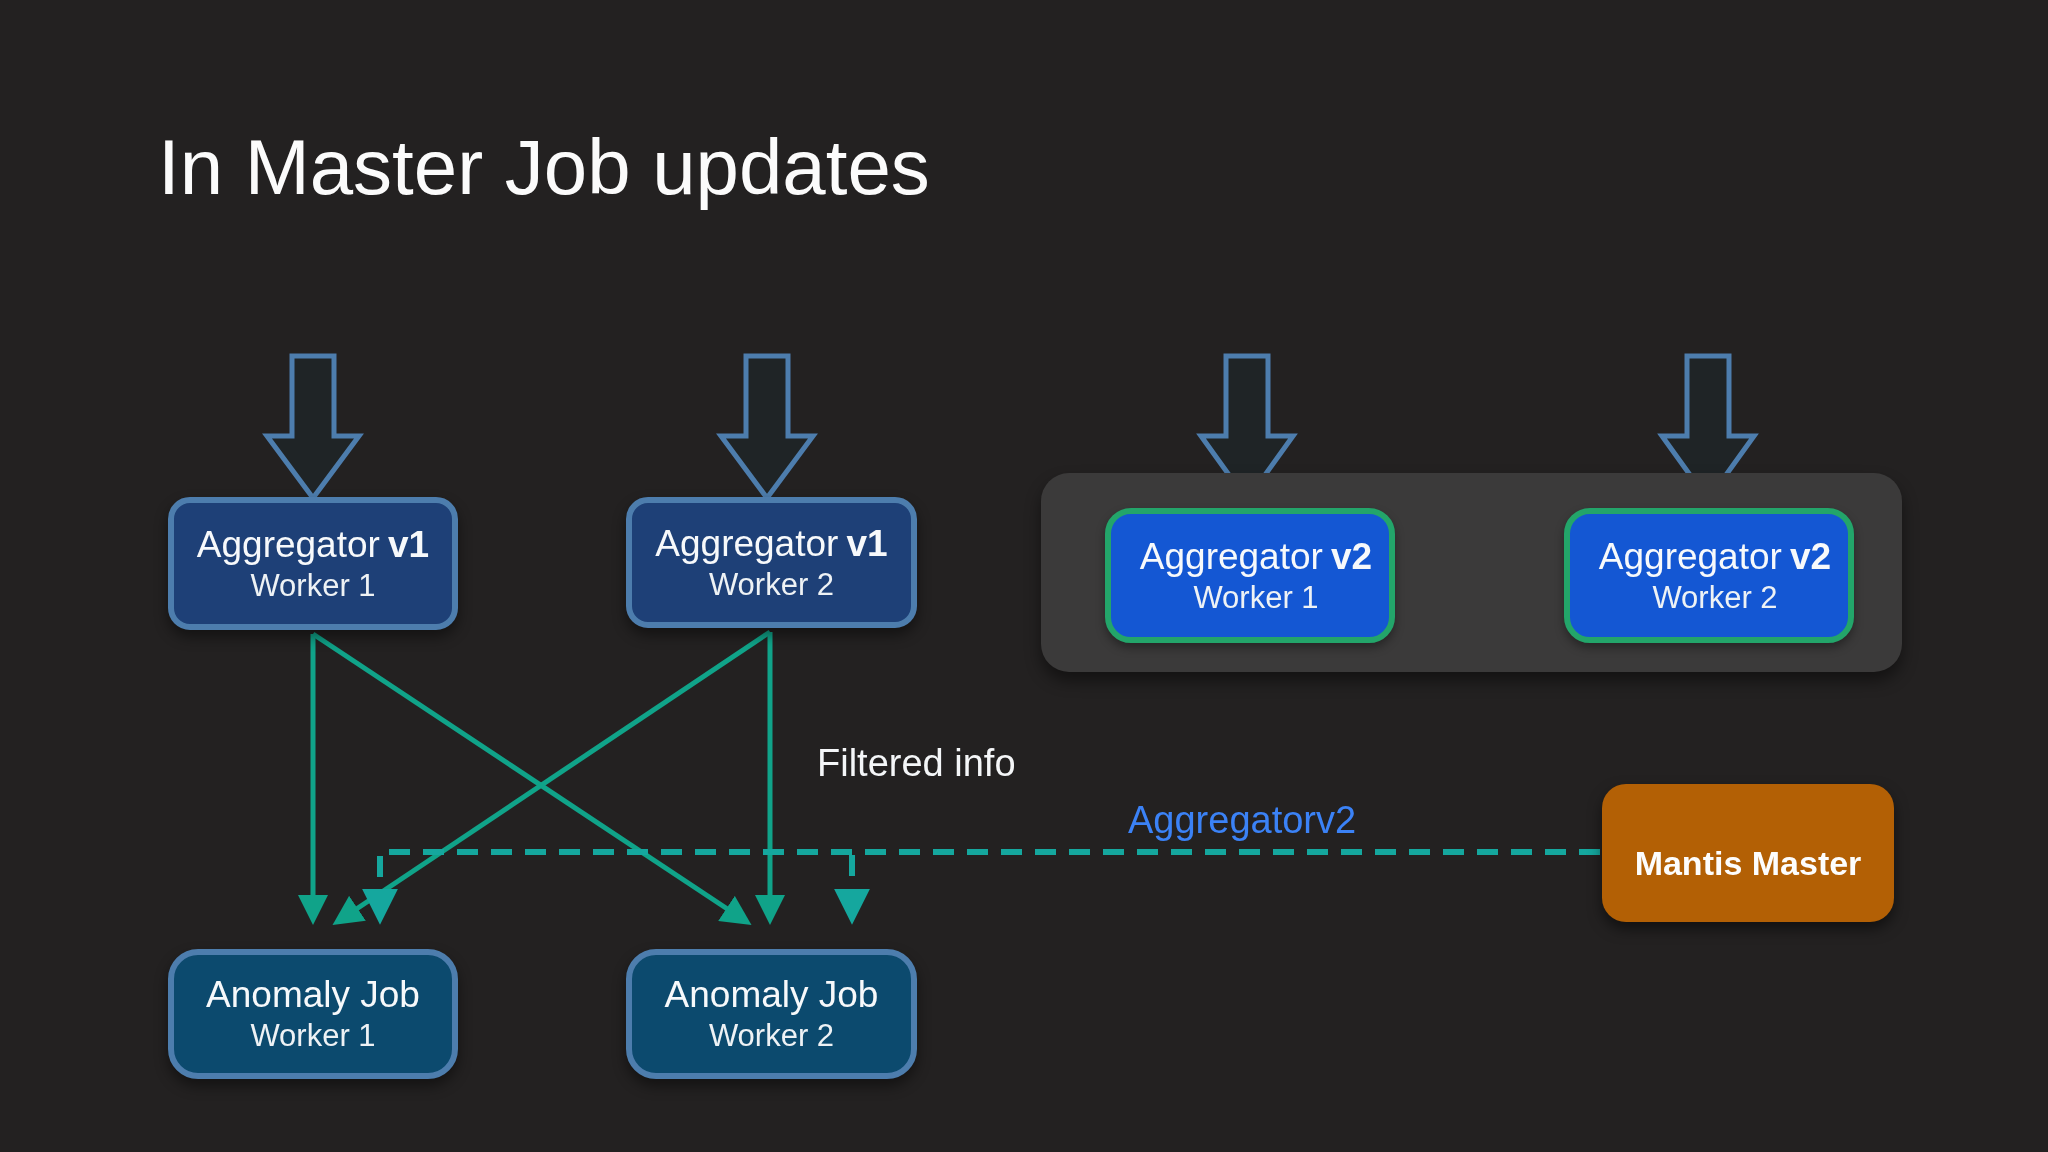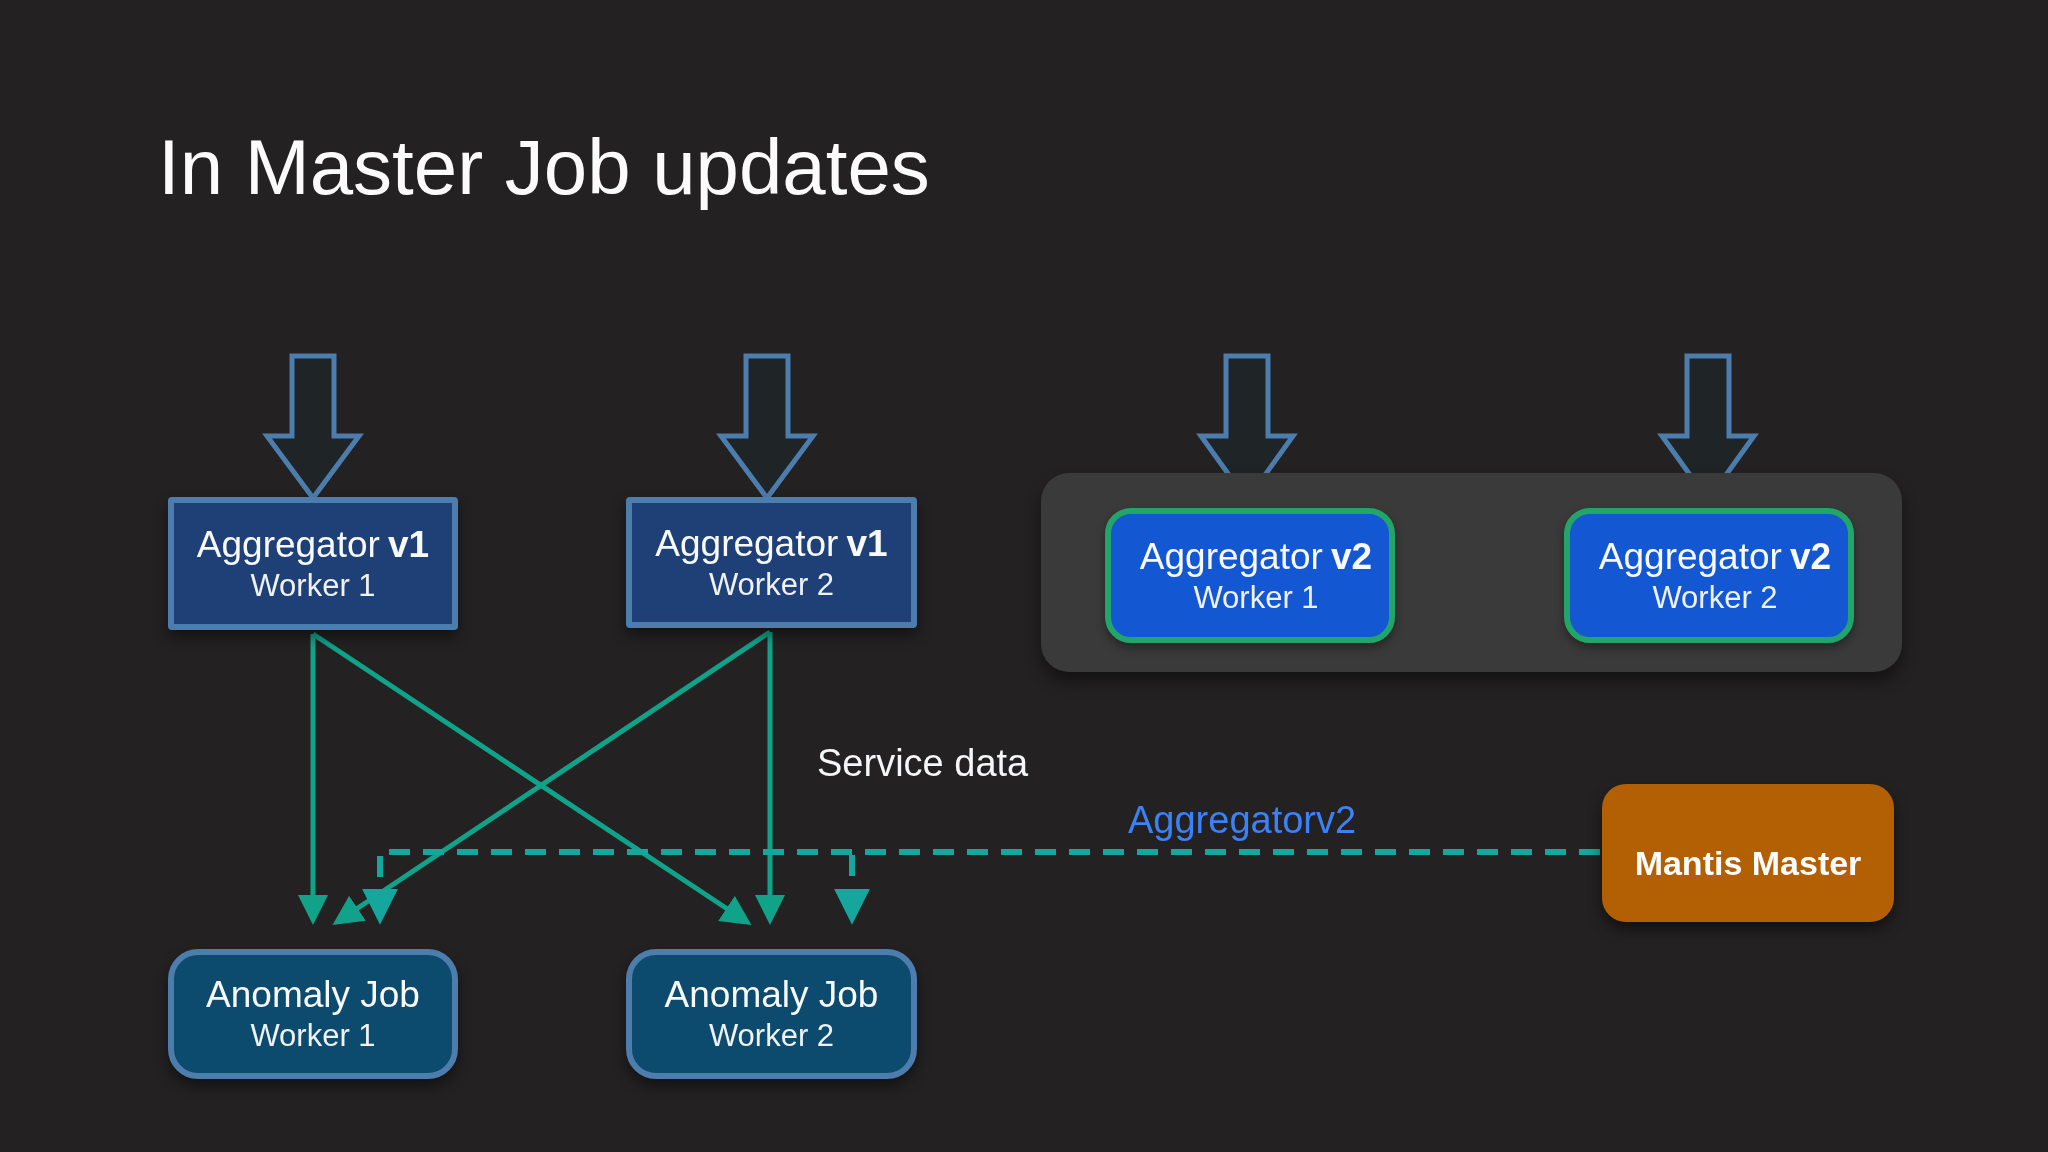--- a/index.html
+++ b/index.html
@@ -17,21 +17,21 @@
   .node{
     position:absolute;display:flex;flex-direction:column;
     align-items:center;justify-content:center;
     box-sizing:border-box;text-align:center;
     box-shadow:0 7px 14px rgba(0,0,0,.45);
   }
   .node .l1{font-size:37px;font-weight:400;line-height:1.22;white-space:nowrap;color:#f7f9fb;}
   .node .l2{font-size:31px;font-weight:400;line-height:1.25;white-space:nowrap;color:#eef2f5;text-align:right;}
   .node .ver{font-weight:700;margin-left:.22em;}
   .v1box{
-    background:#1e4077;border:6px solid #4d7dad;border-radius:4px;
+    background:#1e4077;border:6px solid #4d7dad;border-radius:22px;
   }
   .v2box{
     background:#1457d3;border:6px solid #23a56a;border-radius:26px;
     box-shadow:0 5px 10px rgba(0,0,0,.35);
     padding-left:12px;
   }
   .anomalybox{
     background:#0c4a6e;border:6px solid #4d7dad;border-radius:30px;margin-top:21px;
   }
   .container-v2{
@@ -120,18 +120,18 @@
   </div>
   <div class="node anomalybox" id="n-anomw2">
     <div class="l1">Anomaly Job</div>
     <div class="l2">Worker 2</div>
   </div>
 
   <div class="mantis">
     <div class="l1">Mantis Master</div>
   </div>
 
-  <div class="freelabel" style="left:817px;top:742px;">Service data</div>
+  <div class="freelabel" style="left:817px;top:742px;">Filtered info</div>
 
   <div class="freelabel greenlabel" style="left:1128px;top:799px;"><span>Aggregator</span><span class="ver">v2</span></div>
 
 
 </div>
 
 </body></html>

